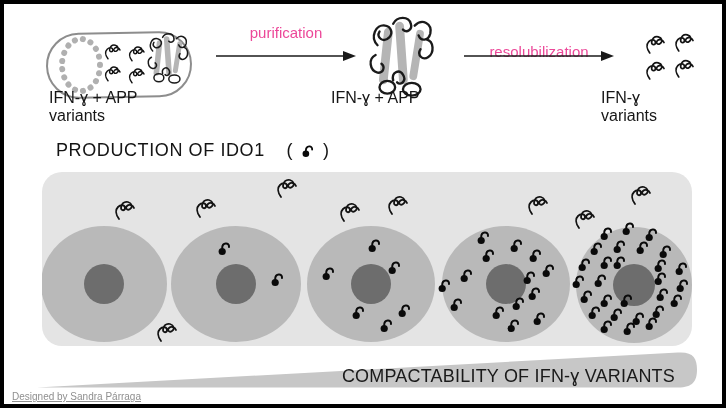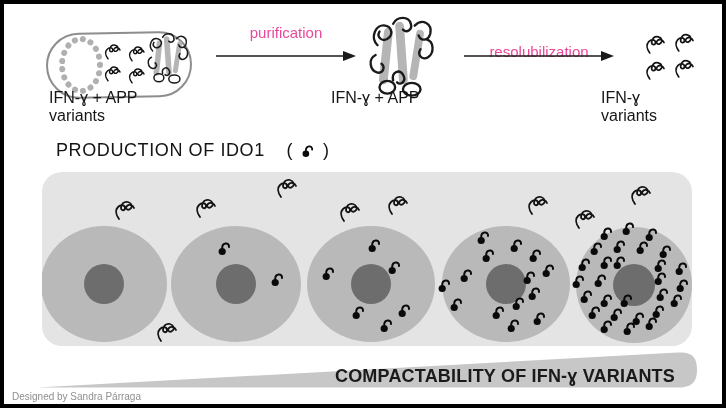--- a/index.html
+++ b/index.html
@@ -16,24 +16,24 @@
     display:flex;align-items:center;gap:8px;white-space:pre;
   }
   .petri{
     position:absolute;left:38px;top:168px;width:650px;height:174px;
     background:var(--petri,#e4e4e4);border-radius:20px;overflow:hidden;
   }
   .cell{position:absolute;border-radius:50%;background:var(--cell,#b9b9b9);
         display:flex;align-items:center;justify-content:center;}
   .nucleus{border-radius:50%;background:var(--nucleus,#6d6d6d);}
   .wedge-label{
-    position:absolute;right:47px;top:362px;font-size:18px;font-weight:700;
+    position:absolute;right:47px;top:362px;font-size:18px;font-weight:400;
     letter-spacing:.2px;color:#1a1a1a;
   }
-  .credit{position:absolute;left:8px;top:387px;font-size:10px;color:var(--credit,#8f8f8f);}
+  .credit{position:absolute;left:8px;top:387px;font-size:10px;color:var(--credit,#8f8f8f);text-decoration:underline;}
   svg{display:block;}
   .icon-pos{position:absolute;}
 </style>
 </head>
 <body>
 
 <svg width="0" height="0" aria-hidden="true">
   <defs>
     <g id="squiggle-def">
       <path d="M5 21 C2 17 1 12 4 9 C7 6 11 7 11 10 C11 13 7 13 7 10 C7 6 10 3 14 4 C18 5 19 9 16 11 C13 13 11 10 13 8 C15 6 19 7 20 10" fill="none" stroke="#131313" stroke-width="1.8" stroke-linecap="round"></path>

